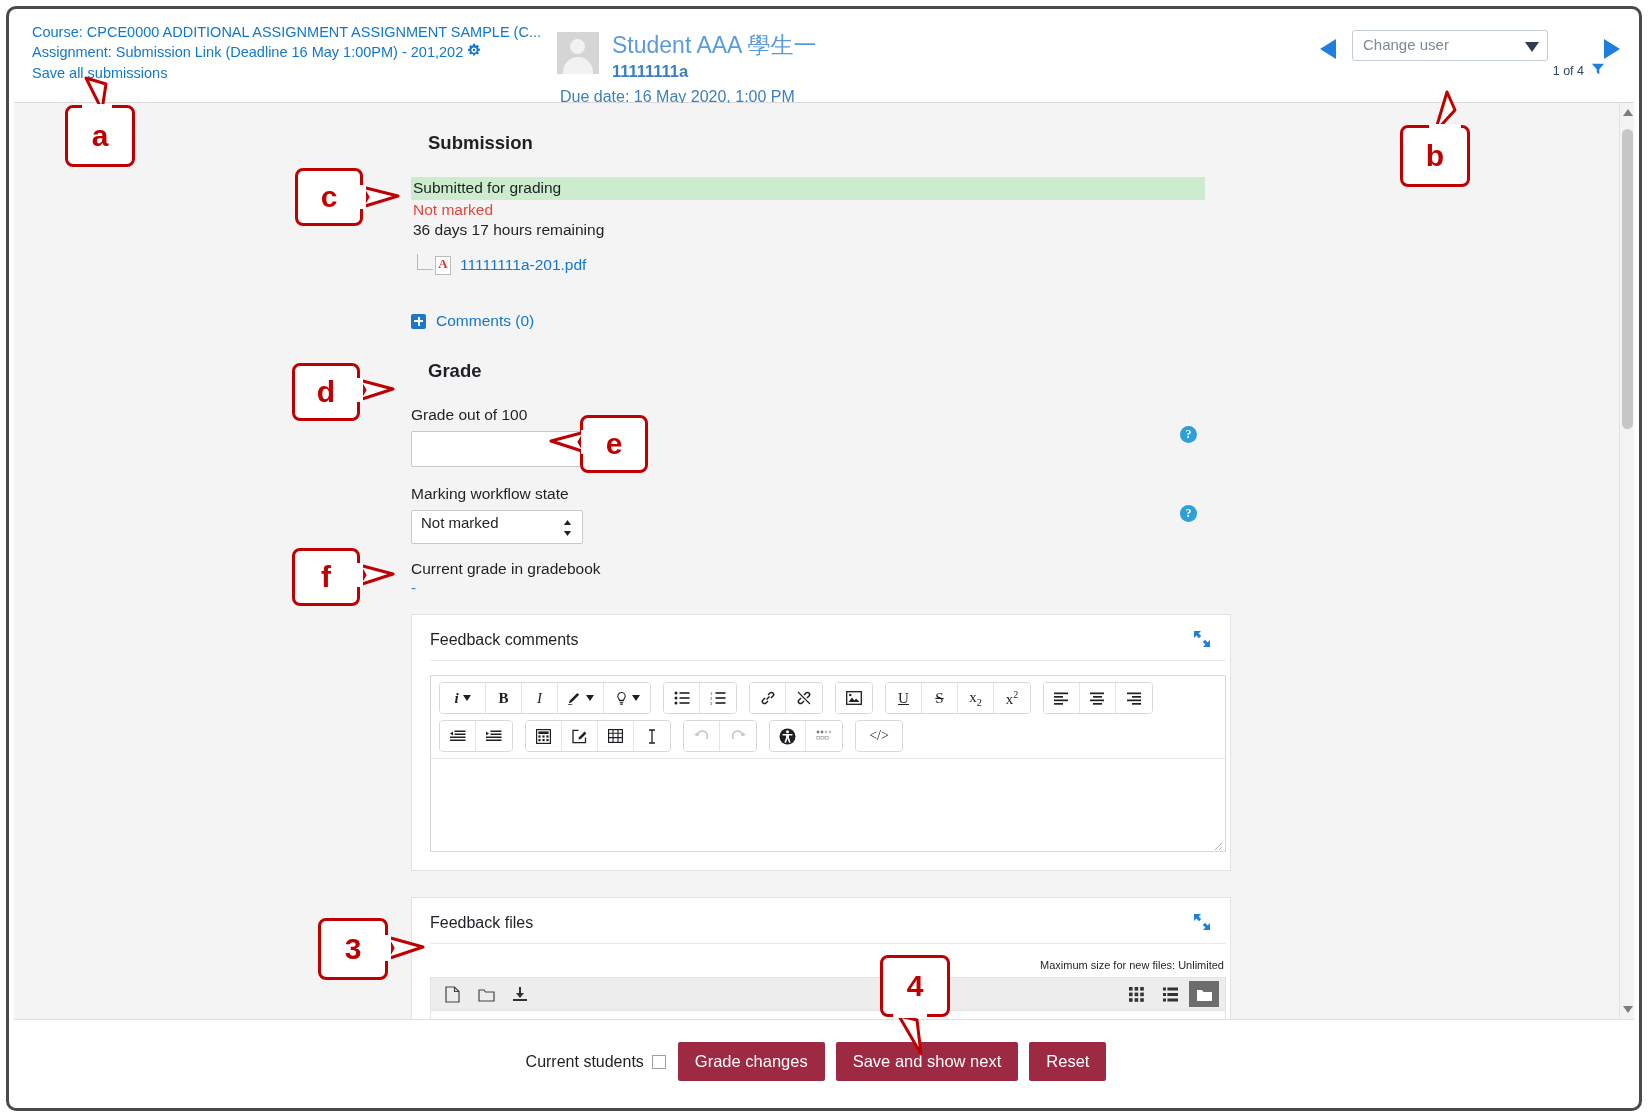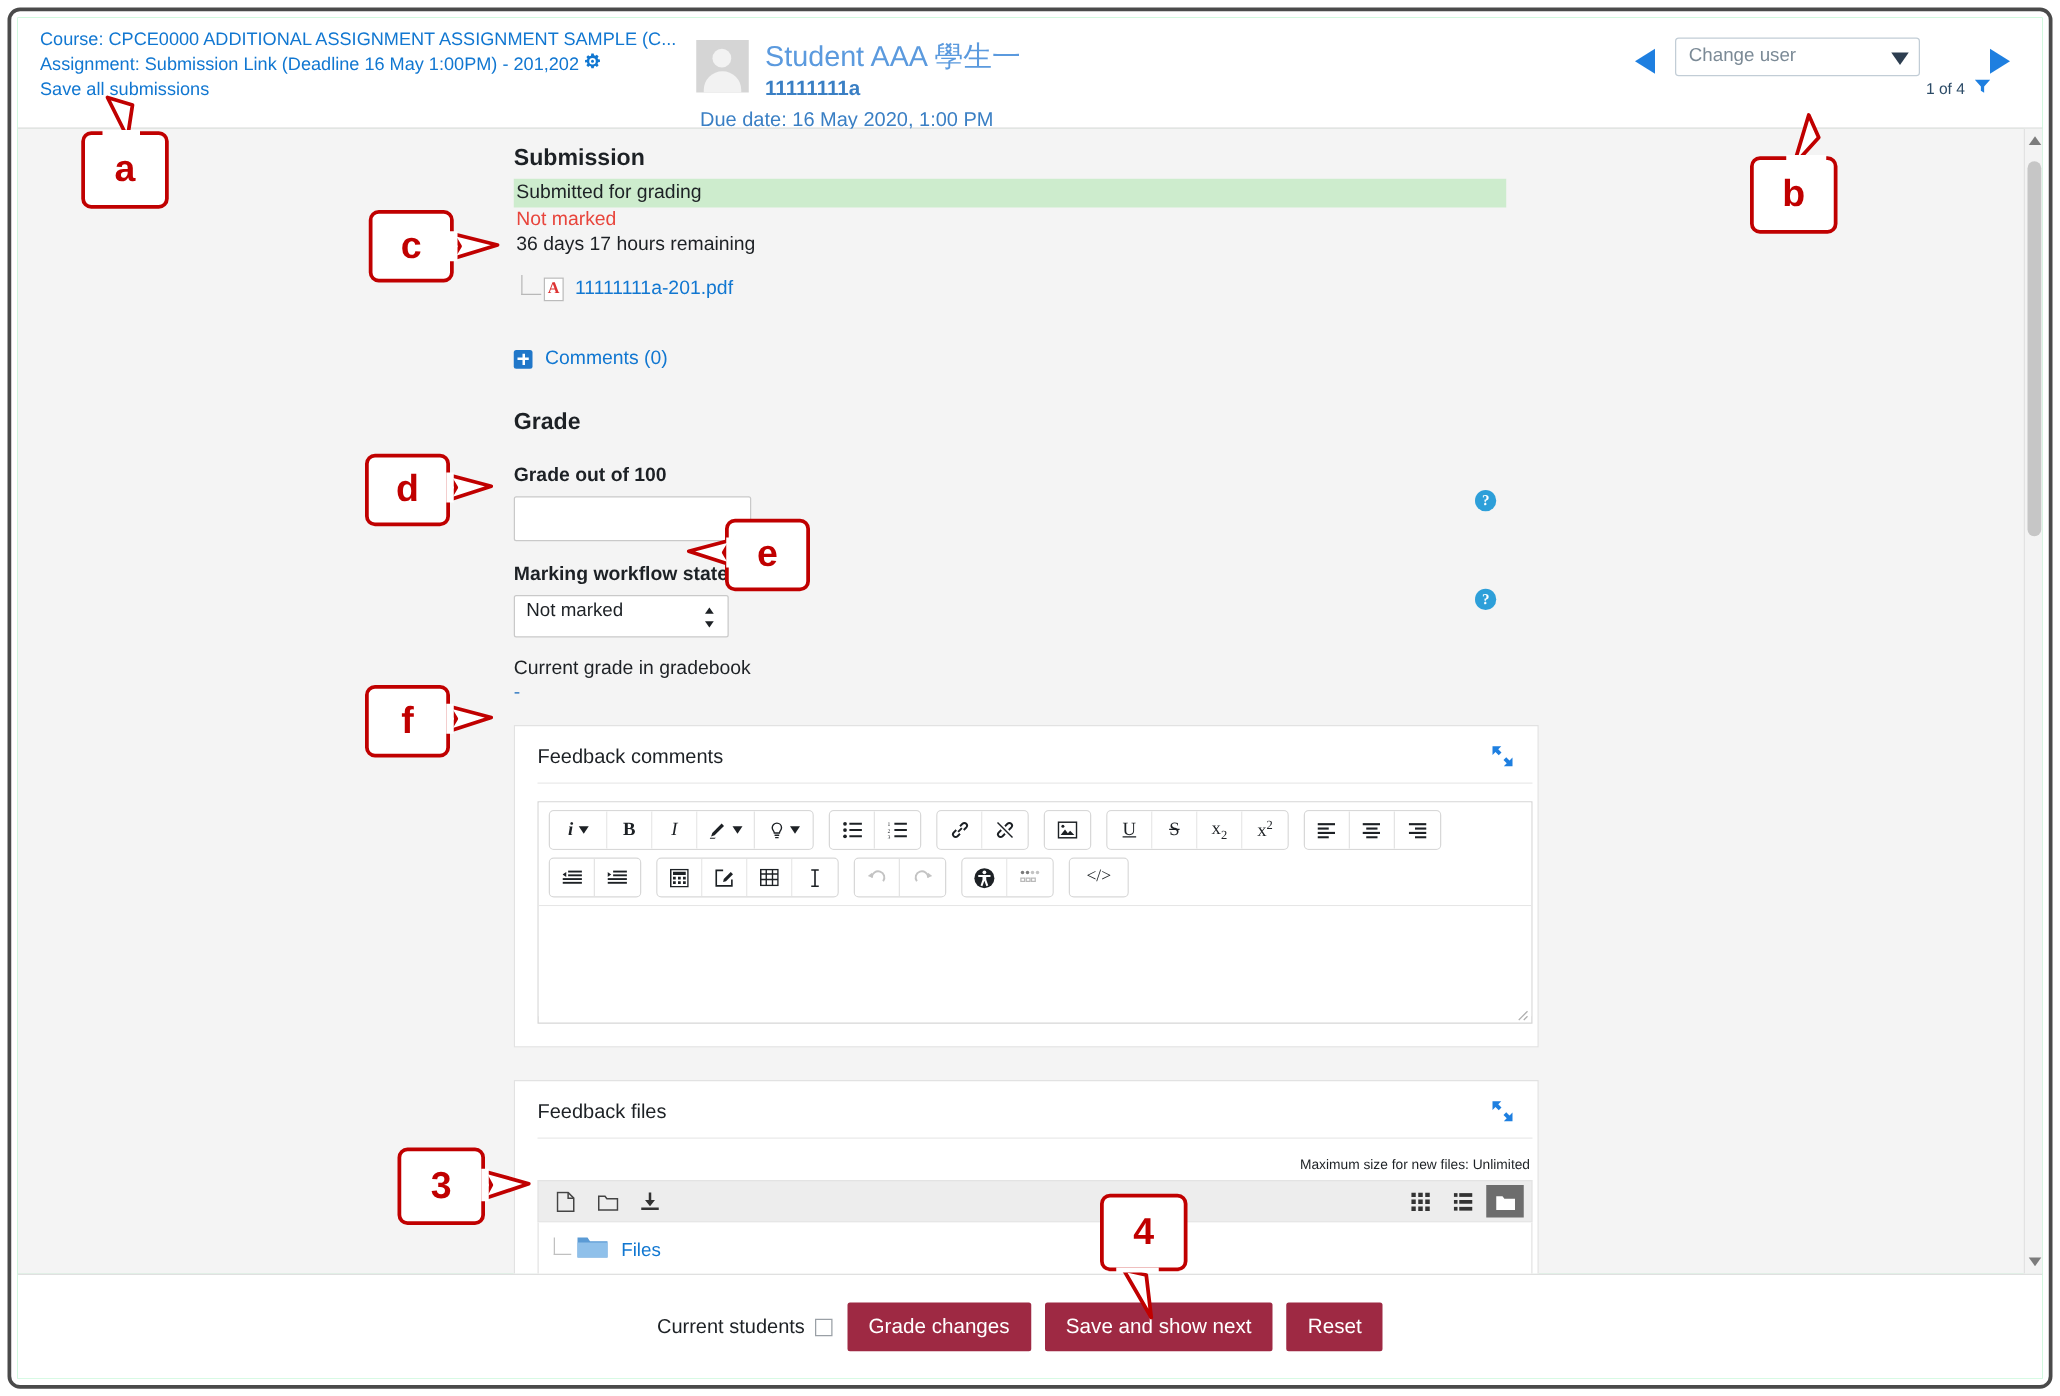--- a/index.html
+++ b/index.html
@@ -72,21 +72,21 @@
   .stu-id {
     position: absolute; left: 58px; top: 40px;
     font-size: 16.5px; color: #3a7fc4; font-weight: 700;
   }
   .due-date {
     position: absolute; left: 6px; top: 66px;
     font-size: 16px; color: #3a7fc4;
     white-space: nowrap;
   }
 
-  .hdr-right { position: absolute; right: 26px; top: 16px; width: 300px; height: 62px; }
+  .hdr-right { position: absolute; right: 14px; top: 16px; width: 300px; height: 62px; }
   .nav-prev, .nav-next {
     position: absolute; top: 9px;
     width: 0; height: 0; cursor: pointer;
   }
   .nav-prev {
     left: 0;
     border-top: 10px solid transparent;
     border-bottom: 10px solid transparent;
     border-right: 16px solid #1e7fe0;
   }
@@ -130,21 +130,21 @@
     background: #f4f4f4;
     overflow: hidden;
   }
   .content {
     position: absolute; left: 0; top: 0;
     width: 1600px; height: 916px;
   }
   .col { position: absolute; left: 397px; top: 0; width: 820px; }
 
   h3.sec-title {
-    margin: 0; padding: 12px 0 6px 0;
+    margin: 17px; padding: 12px 0 6px 0;
     font-size: 18.5px; color: #1d2125; font-weight: 700;
   }
   .sub-status {
     background: #cdeccd; color: #1d2125;
     font-size: 15.5px; padding: 2px 2px 3px 2px;
     width: 794px;
   }
   .not-marked { color: #e8453c; font-size: 15.5px; padding: 1px 2px; }
   .plain-line { color: #1d2125; font-size: 15.5px; padding: 1px 2px; }
 
@@ -171,21 +171,21 @@
     width: 15px; height: 15px; background: #2077c9; border-radius: 2px;
     position: relative; margin-right: 10px; cursor: pointer;
   }
   .plus-box::before, .plus-box::after {
     content: ""; position: absolute; background: #fff;
   }
   .plus-box::before { left: 3px; top: 6.5px; width: 9px; height: 2px; }
   .plus-box::after { left: 6.5px; top: 3px; width: 2px; height: 9px; }
   .comments-link { color: #1177d1; font-size: 15.5px; cursor: pointer; }
 
-  .fld-label { font-size: 15.5px; color: #1d2125; margin-top: 18px; font-weight: bold; }
+  .fld-label { font-size: 15.5px; color: #1d2125; margin-top: 18px; }
   .grade-input {
     width: 190px; height: 36px; margin-top: 7px;
     border: 1px solid #c9c9c9; background: #fff; border-radius: 2px;
     font-size: 15px; padding: 4px 8px;
     font-family: "Liberation Sans", sans-serif;
   }
   .help-ico {
     position: absolute; width: 17px; height: 17px; border-radius: 50%;
     background: #2d9fd9; color: #fff; font-size: 12px; font-weight: 700;
     text-align: center; line-height: 17px; cursor: pointer;

